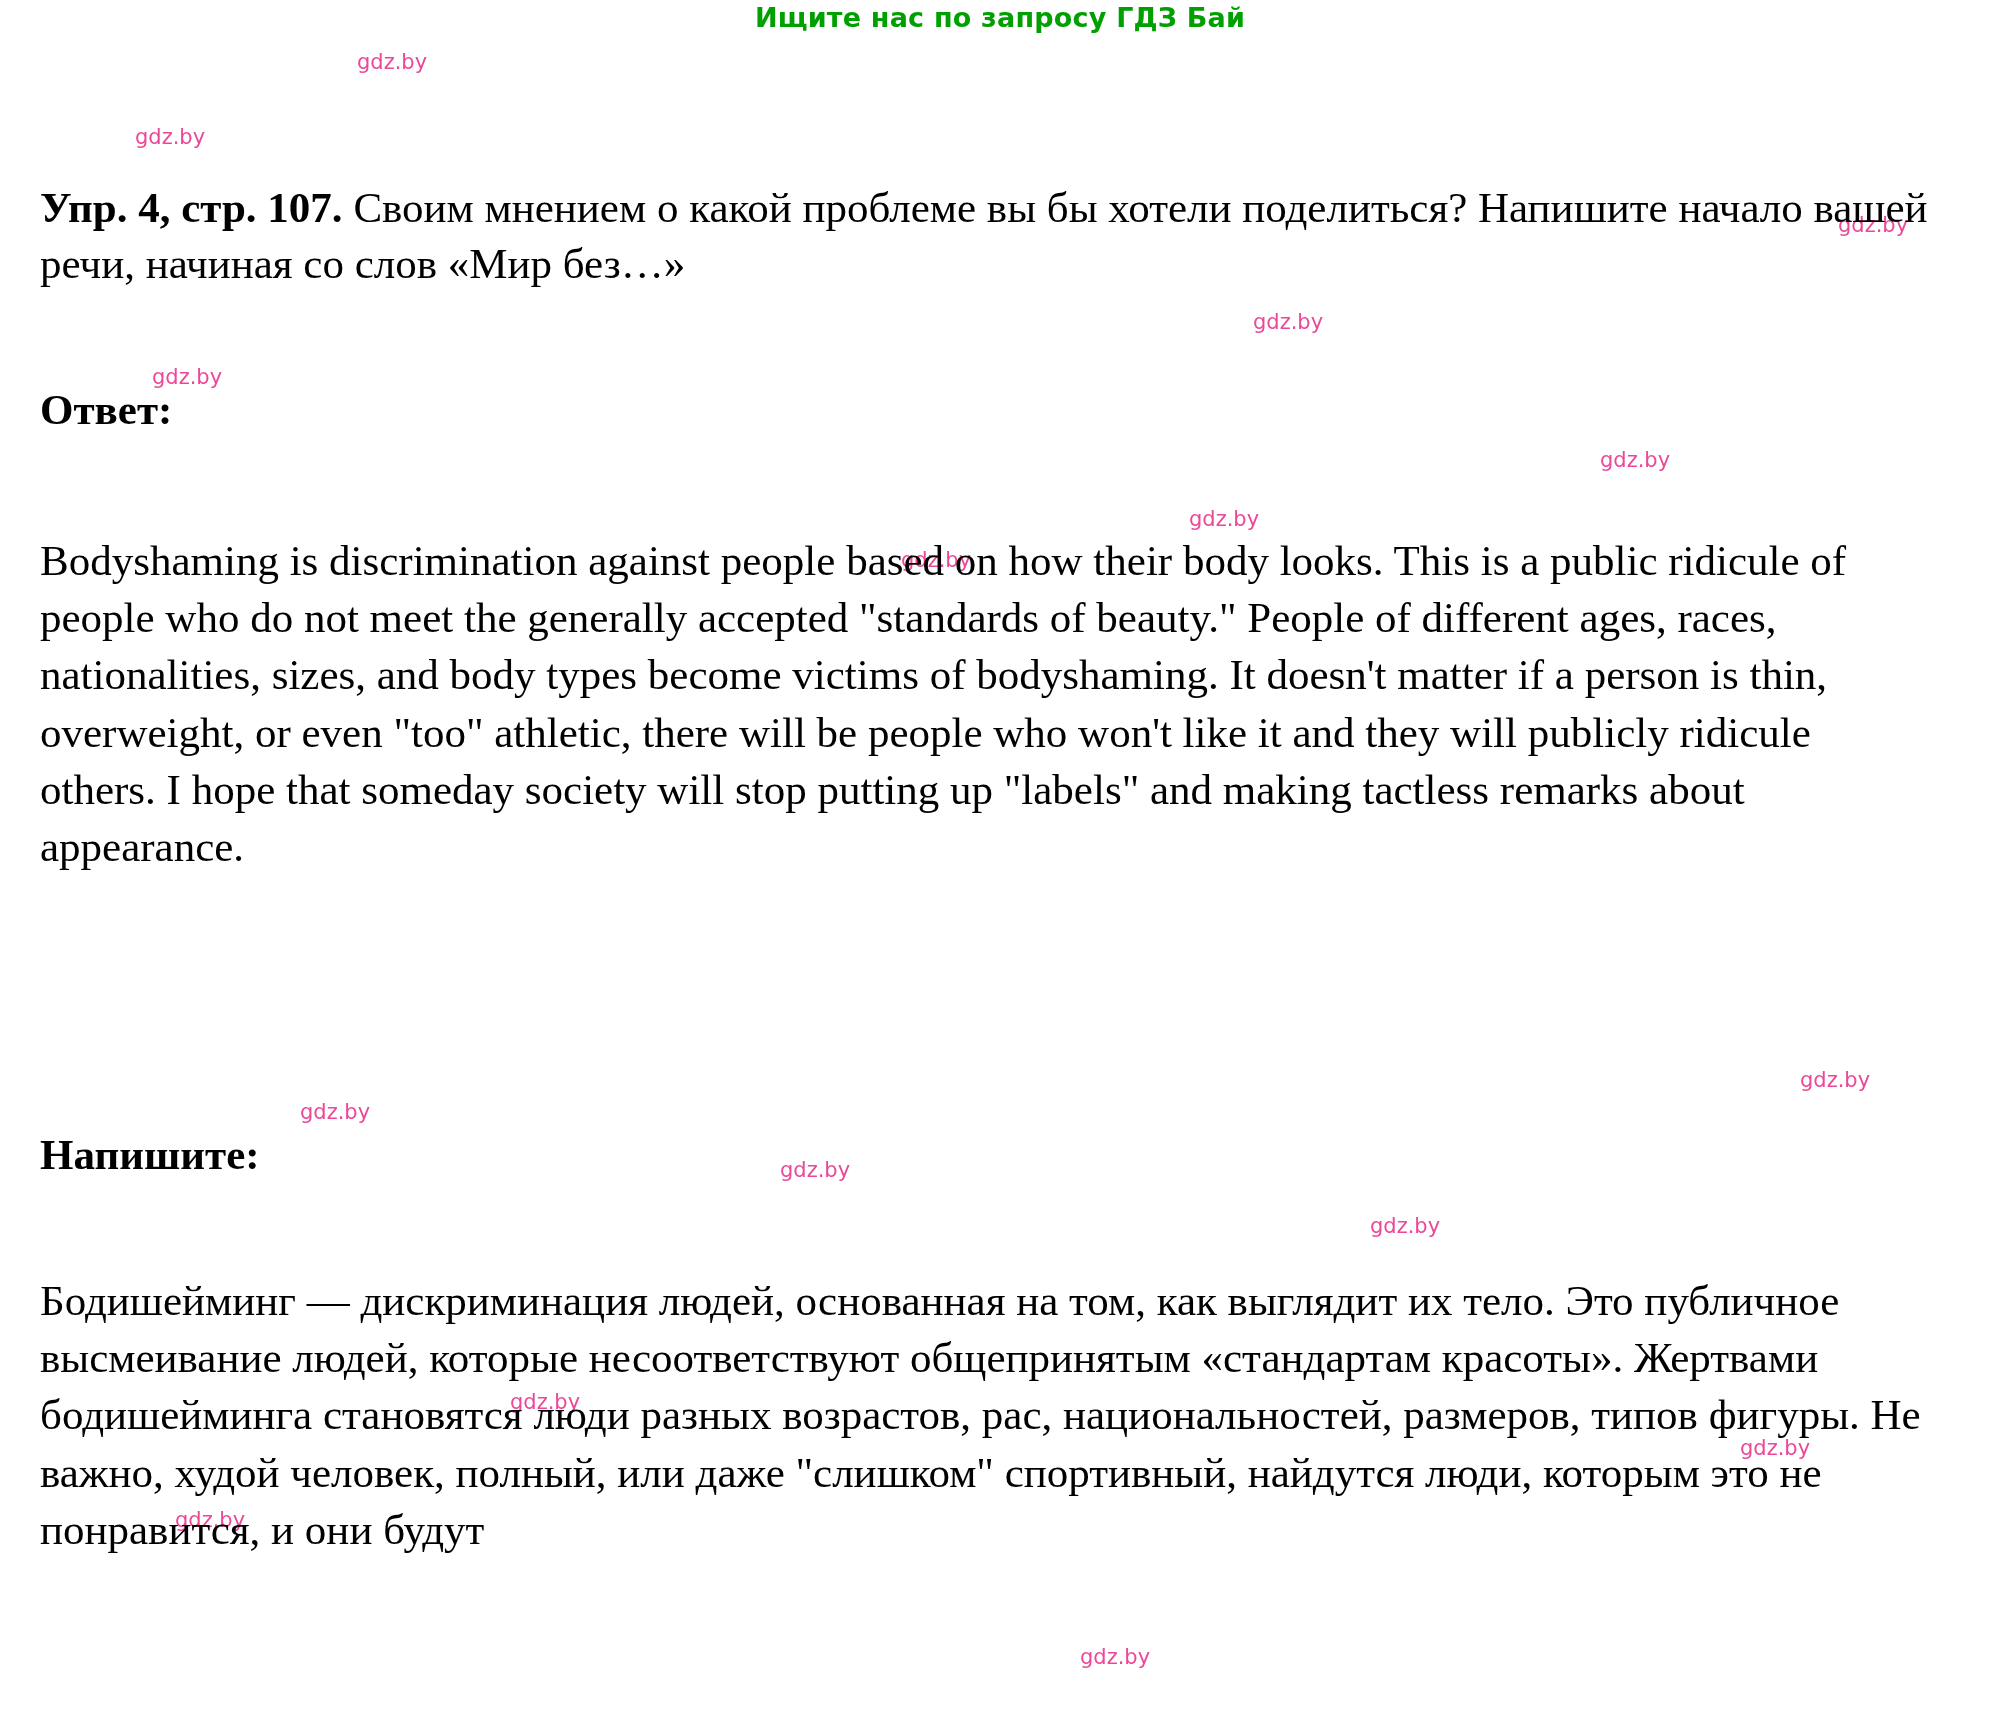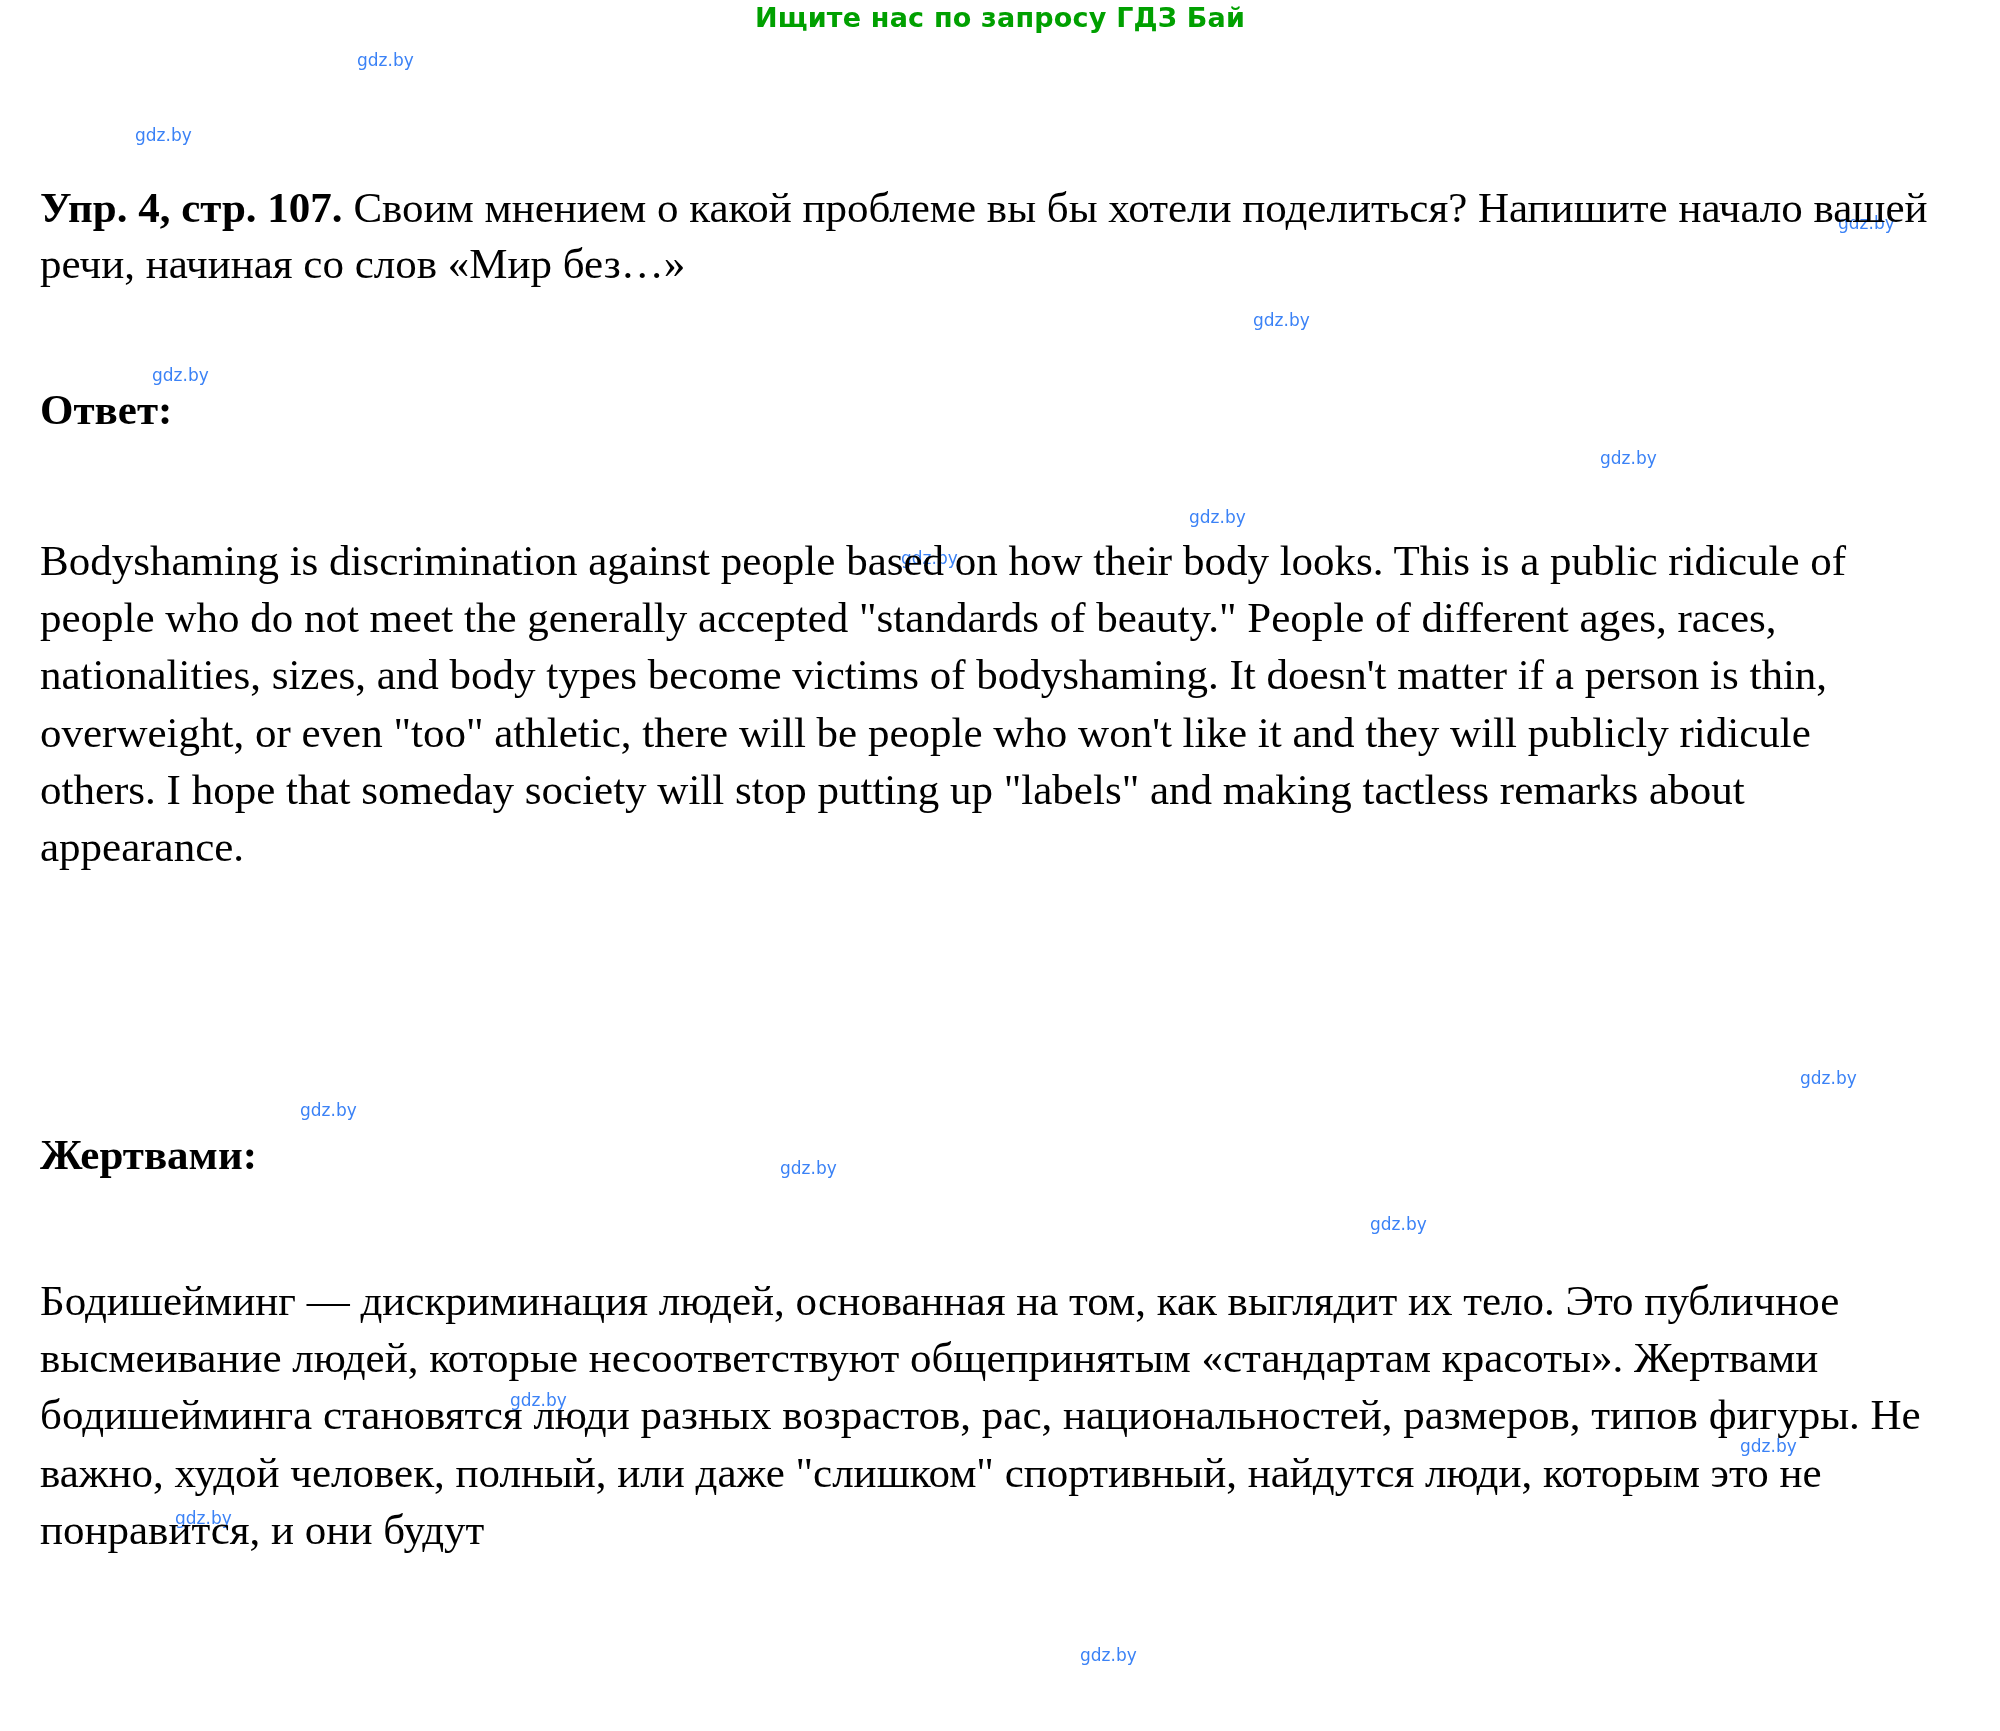--- a/index.html
+++ b/index.html
@@ -33,22 +33,22 @@
     font-family: "DejaVu Sans", sans-serif;
     font-size: 27px;
     color: #00a000;
     font-weight: 600;
     letter-spacing: 0.2px;
   }
   
   .wm {
     position: absolute;
     font-family: "DejaVu Sans", sans-serif;
-    font-size: 17px;
-    color: #3b82f6;
+    font-size: 21px;
+    color: #ec4899;
     white-space: nowrap;
     pointer-events: none;
   }
   .task {
     position: absolute;
     left: 40px;
     top: 180px;
     width: 1890px;
     font-size: 43px;
     line-height: 1.30;
@@ -125,17 +125,17 @@
   <div class="wm" style="left:175px; top:1508px;">gdz.by</div>
   <div class="wm" style="left:1080px; top:1645px;">gdz.by</div>
 
   <div class="task"><b>Упр. 4, стр. 107.</b><span> Своим мнением о какой проблеме вы бы хотели поделиться? Напишите начало вашей речи, начиная со слов «Мир без…»</span></div>
 
   <div class="answer-label">Ответ:</div>
   <div class="answer-body">
     <span>Bodyshaming is discrimination against people based on how their body looks. This is a public ridicule of people who do not meet the generally accepted "standards of beauty." People of different ages, races, nationalities, sizes, and body types become victims of bodyshaming. It doesn't matter if a person is thin, overweight, or even "too" athletic, there will be people who won't like it and they will publicly ridicule others. I hope that someday society will stop putting up "labels" and making tactless remarks about appearance.</span>
   </div>
 
-  <div class="translation-label">Жертвами:</div>
+  <div class="translation-label">Напишите:</div>
   <div class="translation-body">Бодишейминг — дискриминация людей, основанная на том, как выглядит их тело. Это публичное высмеивание людей, которые несоответствуют общепринятым «стандартам красоты». Жертвами бодишейминга становятся люди разных возрастов, рас, национальностей, размеров, типов фигуры. Не важно, худой человек, полный, или даже "слишком" спортивный, найдутся люди, которым это не понравится, и они будут</div>
 
 
 </div>
 
 </body></html>

